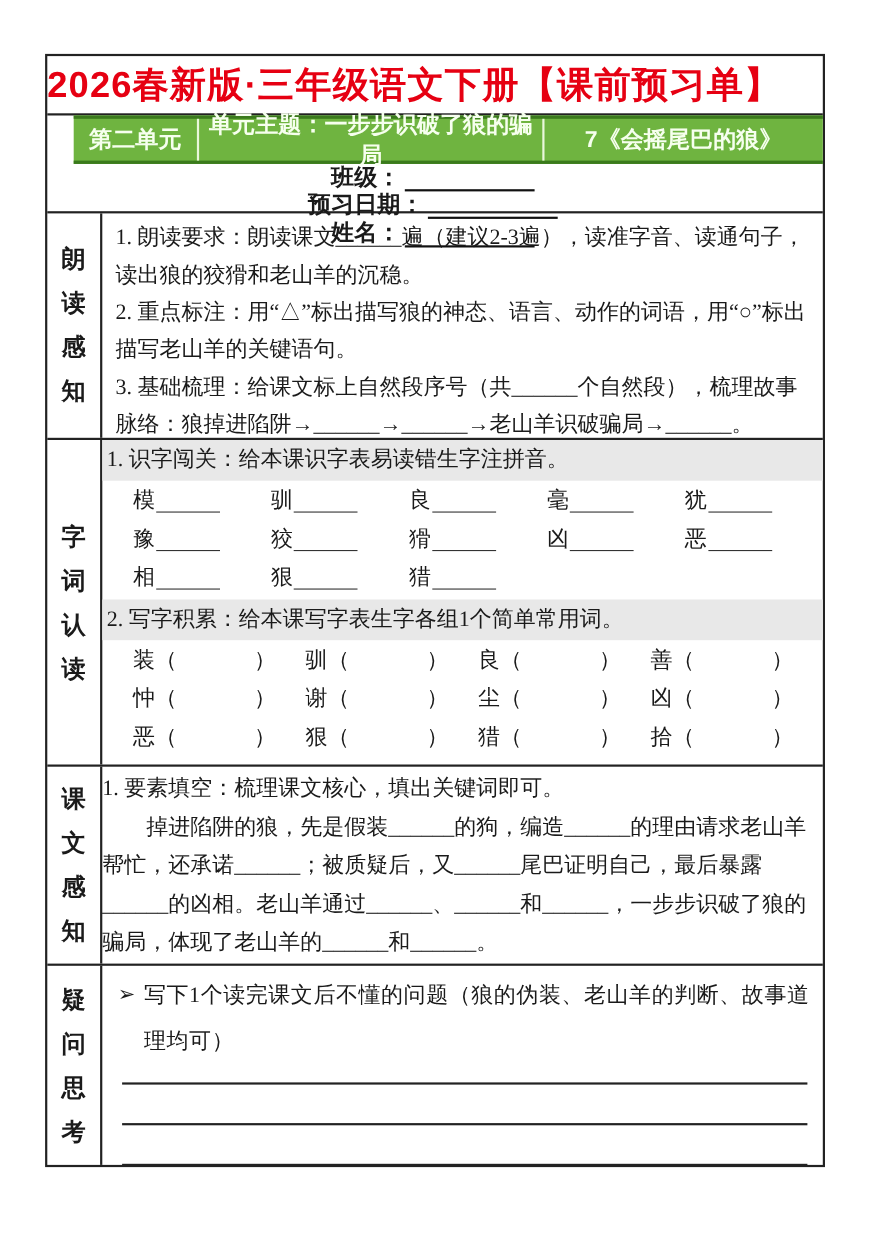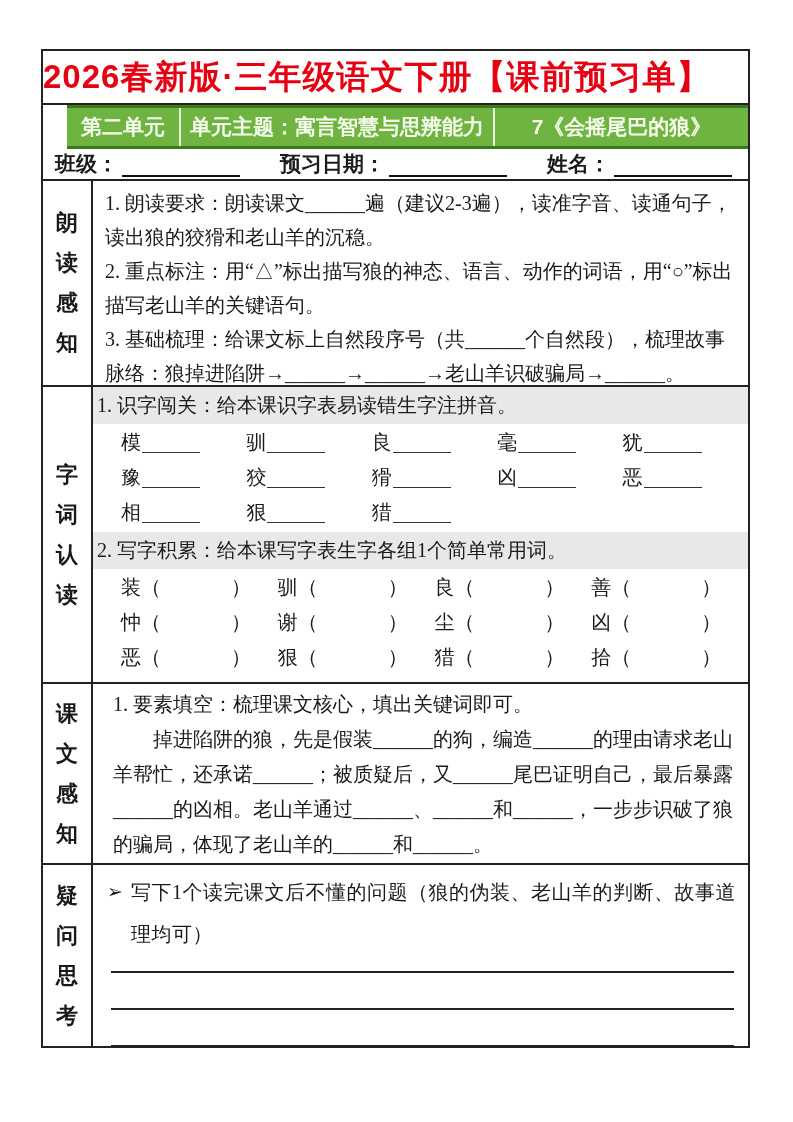--- a/index.html
+++ b/index.html
@@ -37,24 +37,24 @@
     border-bottom:3px solid var(--green_border);
     color:#f6ffee;font-family:"Liberation Sans", sans-serif;
     font-weight:bold;font-size:21px;text-align:center;margin-left:24px;
   }
   .unit-bar>div{display:flex;align-items:center;justify-content:center;}
   .unit-cell{width:112px;}
   .theme-cell{width:316px;border-left:2px solid #e9f7db;border-right:2px solid #e9f7db;}
   .lesson-cell{flex:1;}
   
   .info-row{
-    height:32px;border-bottom:2.5px solid #222;
+    height:45px;border-bottom:2.5px solid #222;
     display:flex;align-items:center;justify-content:space-between;
     padding:0 16px 0 12px;
-    font-family:"Liberation Sans", sans-serif;font-weight:bold;font-size:21px;
+    font-family:"Liberation Sans", sans-serif;font-weight:bold;font-size:21px;flex-direction:column;
   }
   .info-item{display:flex;align-items:flex-end;}
   .info-item .lbl{line-height:1.2;}
   .fill-line{
     display:inline-block;width:118px;height:1.15em;
     border-bottom:2px solid #111;margin-left:4px;
   }
   
   .trow{display:flex;border-bottom:2.5px solid #222;}
   .trow:last-child{border-bottom:none;}
@@ -82,21 +82,21 @@
   .pline{
     display:inline-block;width:58px;height:2px;flex:none;
     border-bottom:1.7px solid #333;align-self:flex-end;margin:0 0 7px 1px;
   }
   .word-rows{padding:1px 0 2px 28px;}
   .word-row{display:flex;line-height:35px;}
   .word-item{width:25%;display:flex;align-items:baseline;white-space:nowrap;}
   .wgap{display:inline-block;width:70px;flex:none;}
   
   .textsense-row{height:181px;}
-  .textsense-row .row-content{padding:3px 10px 0 20px;line-height:35px;}
+  .textsense-row .row-content{padding:3px 10px 0 0;line-height:35px;}
   .textsense-row p{margin:0;}
   .textsense-row .para{text-indent:2em;}
   
   .question-row{height:181px;}
   .question-row .row-content{padding:6px 12px 0 10px;}
   .q-line{display:flex;line-height:42px;}
   .q-bullet{flex:none;margin:0 8px 0 4px;font-size:19px;}
   .q-prompt{letter-spacing:0.5px;}
   .q-rules{margin-left:8px;margin-right:2px;}
   .rule-line{border-bottom:2px solid #222;}
@@ -107,21 +107,21 @@
 <body>
 
 <div class="sheet">
 
   <div class="title-row">
     <span>2026春新版·三年级语文下册【课前预习单】</span>
   </div>
 
   <div class="unit-bar">
     <div class="unit-cell">第二单元</div>
-    <div class="theme-cell">单元主题：寓言智慧与思辨能力</div>
+    <div class="theme-cell">单元主题：一步步识破了狼的骗局</div>
     <div class="lesson-cell">7《会摇尾巴的狼》</div>
   </div>
 
   <div class="info-row">
     <div class="info-item">
       <span class="lbl">班级：</span>
       <span class="fill-line"></span>
     </div>
     <div class="info-item">
       <span class="lbl">预习日期：</span>

